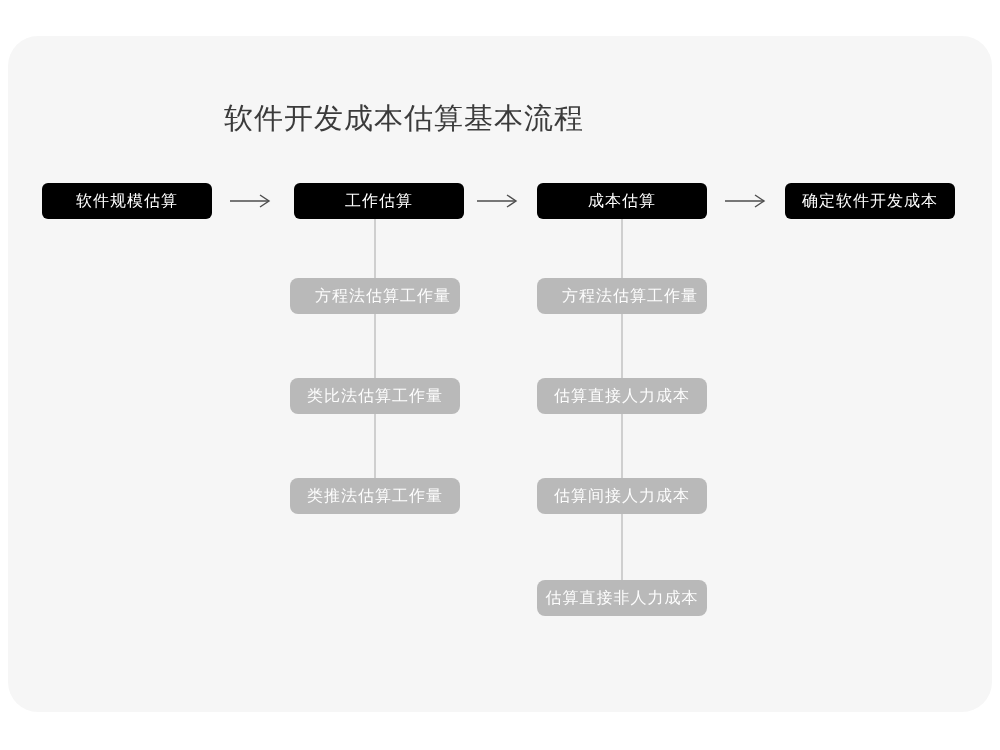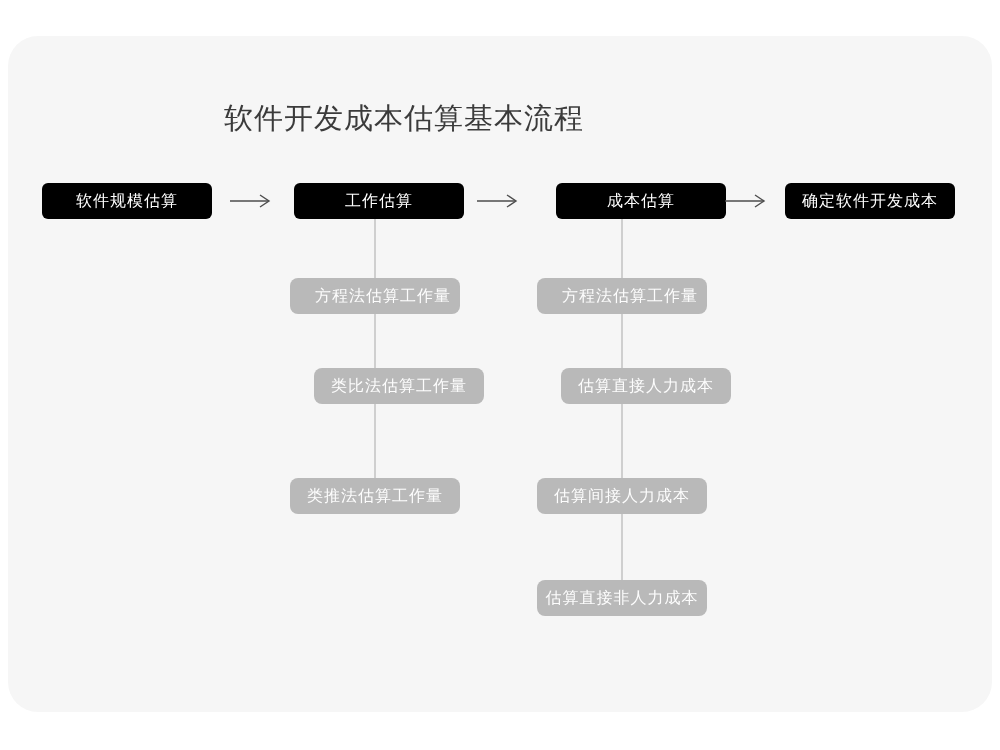--- a/index.html
+++ b/index.html
@@ -39,21 +39,21 @@
     color: #ffffff;
     font-size: 16px;
     letter-spacing: 1px;
     display: flex;
     align-items: center;
     justify-content: center;
     cursor: default;
   }
   .main-node.n1 { left: 42px; }
   .main-node.n2 { left: 282px; margin-left: 12px; }
-  .main-node.n3 { left: 556px; }
+  .main-node.n3 { left: 537px; }
   .main-node.n4 { left: 785px; }
 
   .flow-arrow { position: absolute; top: 193px; width: 44px; height: 16px; }
   .flow-arrow.a1 { left: 229px; }
   .flow-arrow.a2 { left: 476px; }
   .flow-arrow.a3 { left: 724px; }
 
   .connector {
     position: absolute;
     width: 2px;
@@ -71,21 +71,21 @@
     font-size: 16px;
     letter-spacing: 1px;
     display: flex;
     align-items: center;
     justify-content: center;
     cursor: default;
   }
   .col-work { left: 290px; }
   .col-cost { left: 537px; }
   .row1 { top: 278px; padding-left: 16px; }
-  .row2 { top: 368px; margin-left: 24px; }
+  .row2 { top: 378px; }
   .row3 { top: 478px; }
   .row4 { top: 580px; }
 </style>
 </head>
 <body>
 
 <div class="stage">
 
   <div class="card"></div>
 

